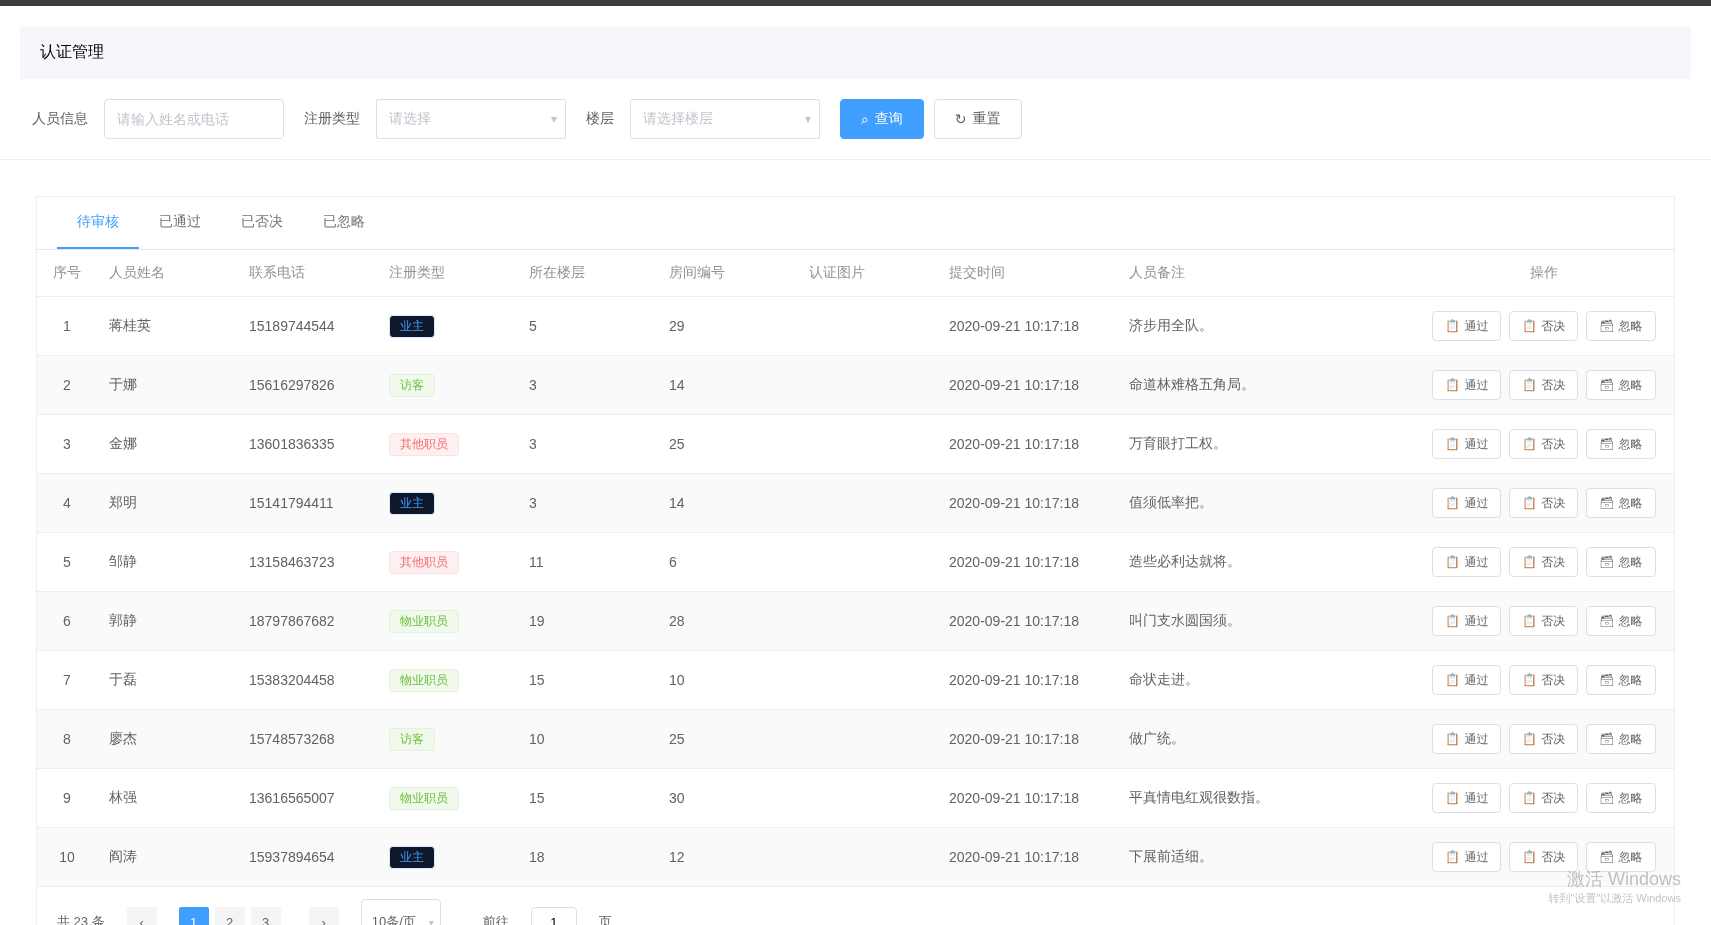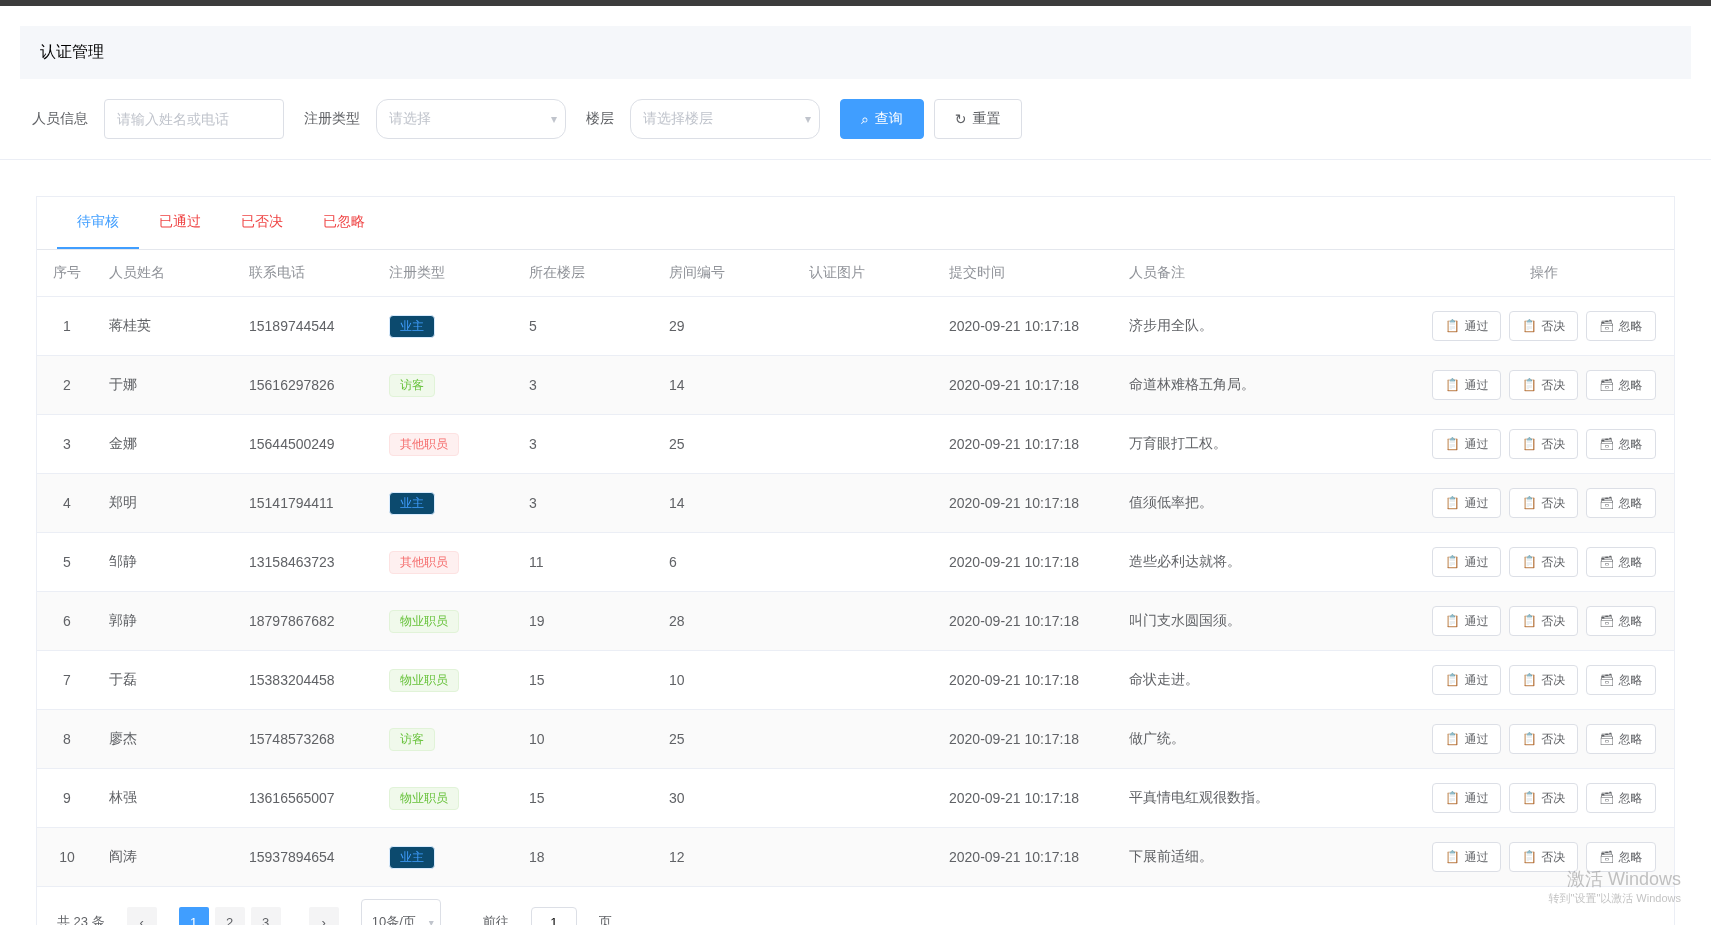--- a/index.html
+++ b/index.html
@@ -3,36 +3,36 @@
 <meta charset="utf-8">
 <style>
 * { margin:0; padding:0; box-sizing:border-box; }
 body { font-family:"Microsoft YaHei","PingFang SC",Arial,sans-serif; font-size:14px; color:#606266; background:#fff; }
 .topbar { height:6px; background:#3c3c3c; }
 .panel-title { margin:20px 20px 0 20px; background:#f5f7fa; padding:16px 20px; font-size:16px; color:#000000; }
 .filter-row { display:flex; align-items:center; padding:20px 20px 20px 32px; gap:10px; border-bottom:1px solid #ebeef5; }
 .filter-label { color:#606266; margin-right:6px; }
 .el-input { height:40px; border:1px solid #dcdfe6; border-radius:4px; padding:0 12px; font-size:14px; color:#606266; background:#fff; font-family:inherit; }
 .el-input::placeholder { color:#c0c4cc; }
-.el-select { height:40px; border:1px solid #dcdfe6; border-radius:12px; padding:0 30px 0 12px; font-size:14px; color:#c0c4cc; background:#fff; position:relative; display:flex; align-items:center; cursor:pointer; }
+.el-select { height:40px; border:1px solid #dcdfe6; border-radius:2px; padding:0 30px 0 12px; font-size:14px; color:#c0c4cc; background:#fff; position:relative; display:flex; align-items:center; cursor:pointer; }
 .el-select .chevron { position:absolute; right:8px; color:#c0c4cc; font-size:12px; }
 .btn { height:40px; padding:0 20px; border:1px solid #dcdfe6; border-radius:4px; background:#fff; color:#606266; font-size:14px; display:inline-flex; align-items:center; gap:6px; cursor:pointer; font-family:inherit; }
 .btn-primary { background:#409eff; border-color:#409eff; color:#fff; }
 .btn .icon { font-size:14px; }
 .table-wrap { margin:36px; border:1px solid #ebeef5; }
 .tabs { display:flex; border-bottom:1px solid #e4e7ed; padding:0 20px; }
-.tab { padding:16px 20px; color:#ef4444; cursor:pointer; border-bottom:2px solid transparent; }
+.tab { padding:16px 20px; color:#737373; cursor:pointer; border-bottom:2px solid transparent; }
 .tab.active { color:#409eff; border-bottom-color:#409eff; }
 table { width:100%; border-collapse:collapse; }
 thead th { background:#fff; color:#909399; font-weight:500; text-align:left; padding:14px 12px; border-bottom:1px solid #ebeef5; font-size:14px; }
 tbody td { padding:14px 12px; border-bottom:1px solid #ebeef5; color:#606266; }
 tbody tr:nth-child(even) { background:#fafafa; }
 th.center, td.center { text-align:center; }
 .tag { display:inline-block; padding:2px 10px; border-radius:4px; font-size:12px; border:1px solid; }
-.tag-blue { color:#409eff; background:#0c4a6e; border-color:#d9ecff; }
+.tag-blue { color:#409eff; background:#0f172a; border-color:#d9ecff; }
 .tag-green { color:#67c23a; background:#f0f9eb; border-color:#e1f3d8; }
 .tag-red { color:#f56c6c; background:#fef0f0; border-color:#fde2e2; }
 .action-btns { display:flex; gap:8px; justify-content:center; }
 .small-btn { height:30px; padding:0 12px; border:1px solid #dcdfe6; border-radius:4px; background:#fff; color:#606266; font-size:12px; display:inline-flex; align-items:center; gap:4px; cursor:pointer; font-family:inherit; }
 .small-btn .icon { font-size:12px; }
 .pagination { display:flex; align-items:center; padding:12px 20px; gap:22px; color:#606266; font-size:13px; }
 .pager-btn { min-width:30px; height:30px; border:none; background:#f4f4f5; color:#606266; border-radius:2px; cursor:pointer; display:inline-flex; align-items:center; justify-content:center; font-size:13px; }
 .pager-btn.active { background:#409eff; color:#fff; }
 .page-size { height:46px; border:1px solid #dcdfe6; border-radius:4px; padding:0 24px 0 10px; font-size:13px; color:#606266; position:relative; display:flex; align-items:center; cursor:pointer; }
 .page-size .chevron { position:absolute; right:6px; color:#c0c4cc; font-size:10px; }
@@ -129,21 +129,21 @@
             <div class="action-btns">
               <button class="small-btn"><span class="icon">📋</span>通过</button>
               <button class="small-btn"><span class="icon">📋</span>否决</button>
               <button class="small-btn"><span class="icon">🗃</span>忽略</button>
             </div>
           </td>
         </tr>
         <tr>
           <td class="center">3</td>
           <td>金娜</td>
-          <td>15644500249</td>
+          <td>13601836335</td>
           <td><span class="tag tag-red">其他职员</span></td>
           <td>3</td>
           <td>25</td>
           <td></td>
           <td>2020-09-21 10:17:18</td>
           <td>万育眼打工权。</td>
           <td class="center">
             <div class="action-btns">
               <button class="small-btn"><span class="icon">📋</span>通过</button>
               <button class="small-btn"><span class="icon">📋</span>否决</button>

